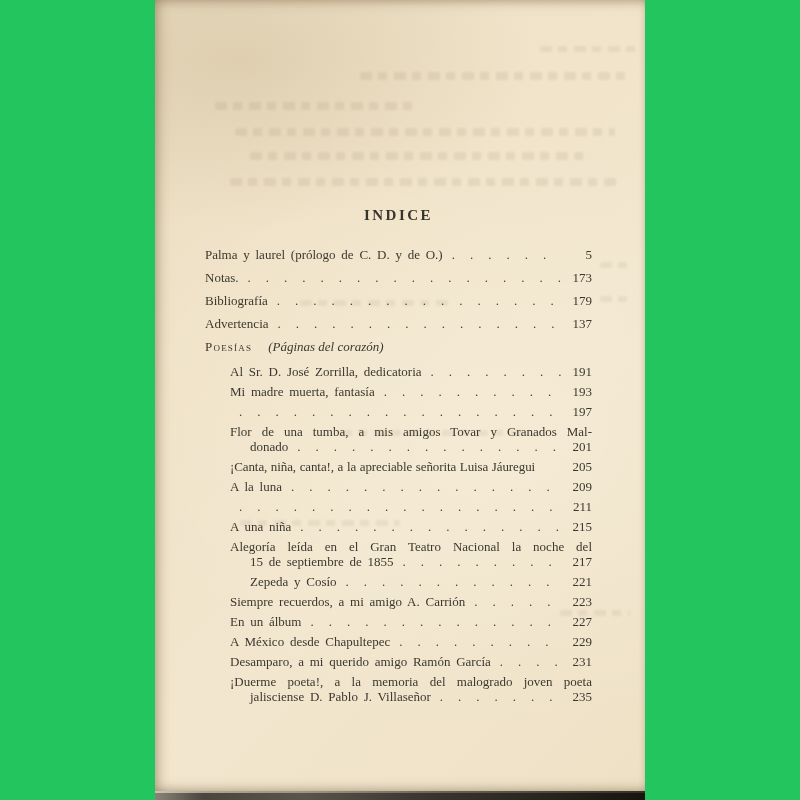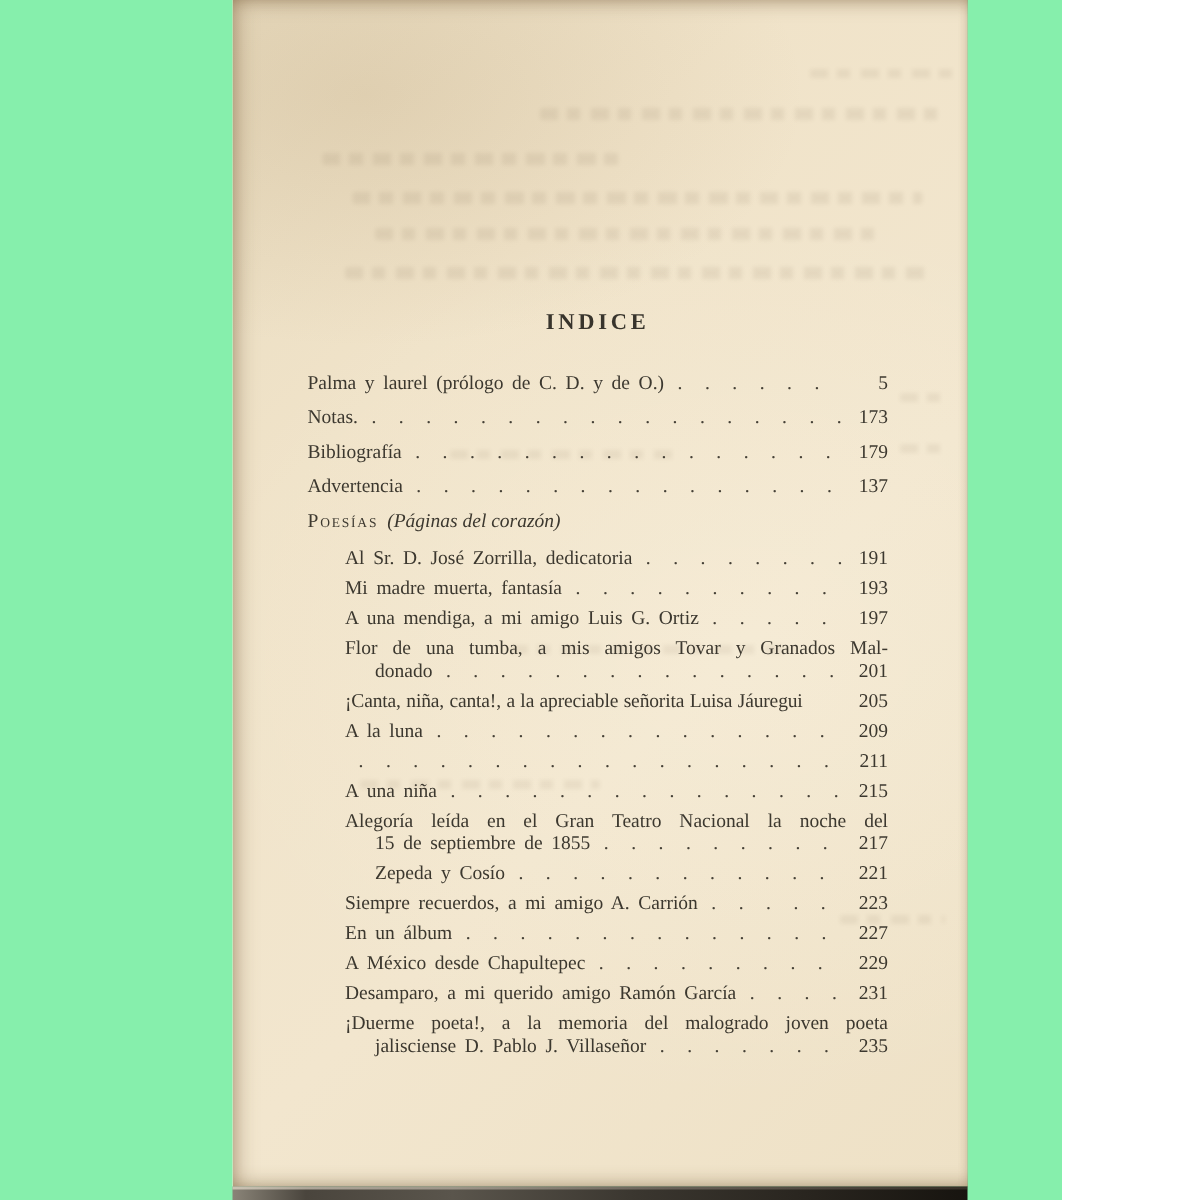--- a/index.html
+++ b/index.html
@@ -2,21 +2,21 @@
 <html><head>
 <meta charset="utf-8">
 <style>
   html,body { margin:0; padding:0; }
   body {
     width:800px; height:800px;
     background:#ffffff;
     font-family:"Liberation Serif","DejaVu Serif",serif;
     overflow:hidden;
   }
-  .scan { position:relative; width:708px; height:800px; background:#86efac; overflow:hidden; }
+  .scan { position:relative; width:800px; height:800px; background:#22c55e; overflow:hidden; }
 
   
   .paper {
     position:absolute; left:155px; top:0; width:490px; height:791px;
     background:
       radial-gradient(ellipse 420px 240px at 18% 8%, rgba(165,135,90,0.18), transparent 70%),
       radial-gradient(ellipse 500px 400px at 70% 55%, rgba(255,250,235,0.25), transparent 75%),
       linear-gradient(135deg,#e9dcc0 0%, #f0e3c9 28%, #f2e6ce 60%, #eee1c6 100%);
     box-shadow:
       inset 10px 0 14px -8px rgba(125,100,65,0.55),
@@ -65,21 +65,21 @@
   .row.nodots .text { word-spacing:0.5px; letter-spacing:-0.1px; }
   .row .page { flex:none; min-width:26px; text-align:right; margin-left:4px; }
   .line-wrap {
     text-align:justify; text-align-last:justify;
     word-spacing:2px;
   }
   .row.cont { margin-left:20px; }
 
   .section-heading { margin:3px 0 10px 0; }
   .section-heading .sc {
-    font-variant:small-caps; letter-spacing:1.2px; margin-right:6px;
+    font-variant:small-caps; letter-spacing:1.2px; margin-right:16px;
   }
   .section-heading .note { font-style:italic; }
 </style>
 </head>
 <body>
 
 <div class="scan">
   <div class="paper"></div>
 
   <div class="ghost sm" style="left:540px; top:46px; width:100px;"></div>
@@ -143,21 +143,20 @@
   </div>
         <div class="entry">
     <div class="row">
       <span class="text">Mi madre muerta, fantasía</span>
       <span class="dots">............................................................</span>
       <span class="page">193</span>
     </div>
   </div>
         <div class="entry">
     <div class="row">
-      <span class="text">A una mendiga, a mi amigo Luis G. Ortiz</span>
       <span class="dots">............................................................</span>
       <span class="page">197</span>
     </div>
   </div>
         <div class="entry">
     <div class="line-wrap">Flor de una tumba, a mis amigos Tovar y Granados Mal-</div>
           <div class="row cont">
       <span class="text">donado</span>
       <span class="dots">............................................................</span>
       <span class="page">201</span>

